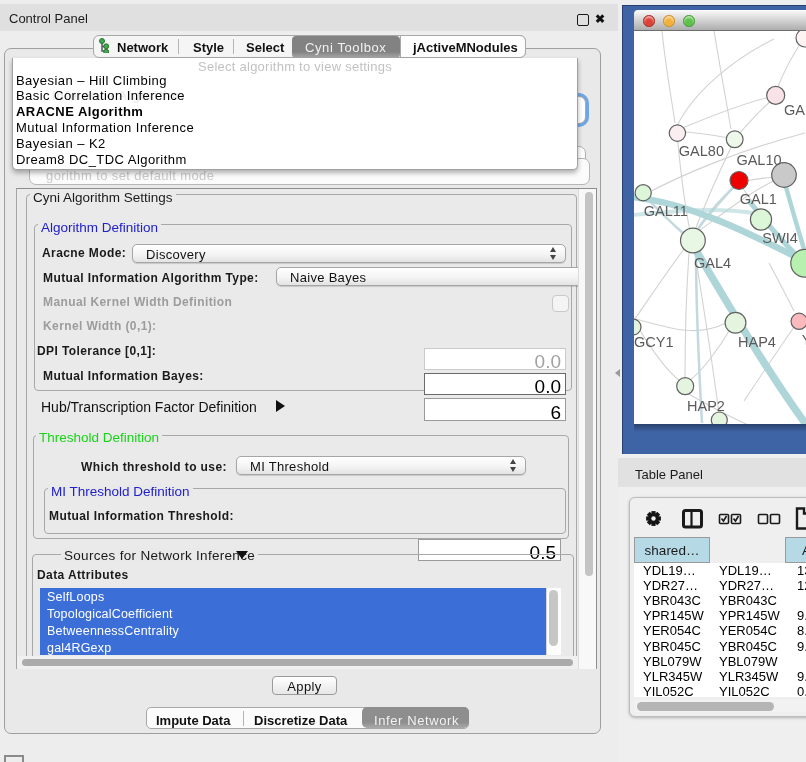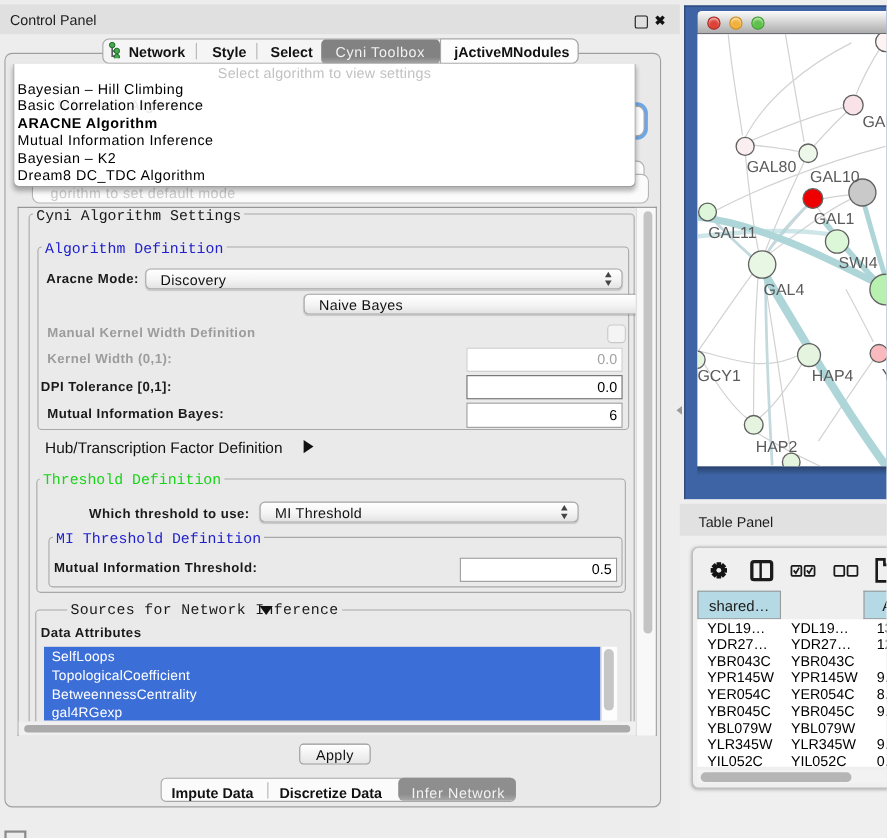--- a/index.html
+++ b/index.html
@@ -13,23 +13,23 @@
   background:linear-gradient(#ffffff, #f4f4f4 55%, #e3e3e3);
   box-shadow:0 1px 1px rgba(0,0,0,0.15);
   font-size:13px; color:#111;
 }
 .combo .ct { position:absolute; left:13px; top:2px; letter-spacing:0.3px; }
 .combo .ar { position:absolute; right:8px; top:2px; width:7px; height:13px; }
 .ar .up { position:absolute; left:0; top:0; width:0; height:0;
   border-left:3.5px solid transparent; border-right:3.5px solid transparent; border-bottom:5px solid #444; }
 .ar .dn { position:absolute; left:0; bottom:0; width:0; height:0;
   border-left:3.5px solid transparent; border-right:3.5px solid transparent; border-top:5px solid #444; }
-.field { position:absolute; background:#fff; font-size:13px; text-align:right; padding-right:4px; }
+.field { position:absolute; background:#fff; font-size:19px; text-align:right; padding-right:4px;margin-top:32px; }
 .gbox { position:absolute; border:1px solid #a8a8a8; border-radius:4px; }
-.gtitle { position:absolute; padding:0 3px; font-size:13.5px; white-space:nowrap; background:#e9e9e9;font-family:Liberation Mono, monospace; }
+.gtitle { position:absolute; padding:0 3px; font-size:13.5px; white-space:nowrap; background:#e9e9e9; }
 </style>
 </head>
 <body>
 
 <div class="abs" style="left:0; top:0; width:618px; height:762px; background:#ededed;"></div>
 
 <div class="abs" style="left:0; top:4px; width:618px; height:27px; background:#e0e0e0;"></div>
 <div class="abs" style="left:9px; top:11px; font-size:13px; color:#1c1c1c;">Control Panel</div>
 <div class="abs" style="left:577px; top:14px; width:12px; height:12px; border:1.5px solid #1a1a1a; border-radius:2px;"></div>
 <div class="abs" style="left:595px; top:12px; font-size:12px; font-weight:bold; color:#111;">✖</div>
@@ -76,20 +76,21 @@
 
   <div class="lbl" style="left:25px; top:57px;">Aracne Mode:</div>
   <div class="combo" style="left:115px; top:55px; width:434px;">
         <span class="ct">Discovery</span>
         <span class="ar">
           <span class="up"></span>
           <span class="dn"></span>
         </span>
       </div>
 
+  <div class="lbl" style="left:26px; top:82px;">Mutual Information Algorithm Type:</div>
   <div class="combo" style="left:259px; top:78px; width:324px;">
         <span class="ct">Naive Bayes</span>
         <span class="ar">
           <span class="up"></span>
           <span class="dn"></span>
         </span>
       </div>
 
   <div class="lbl" style="left:26px; top:106px; color:#9c9c9c;">Manual Kernel Width Definition</div>
   <div class="abs" style="left:535px; top:106px; width:17px; height:17px; background:#f4f4f4; border:1px solid #c9c9c9; border-radius:4px;"></div>

